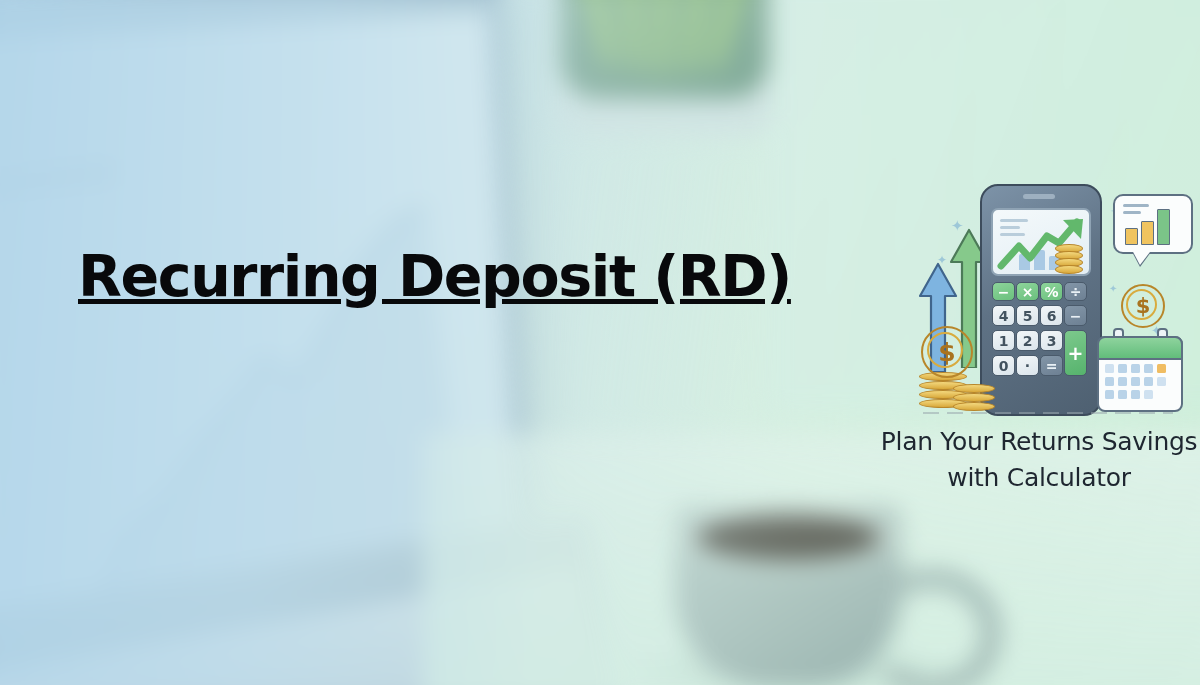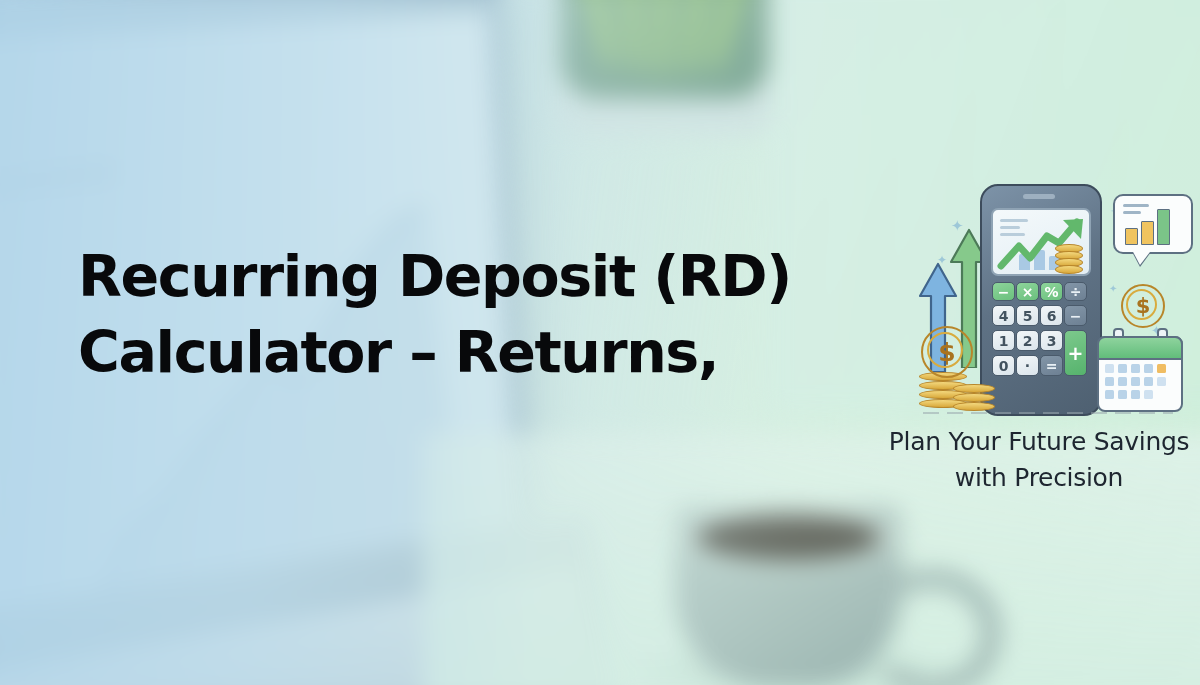--- a/index.html
+++ b/index.html
@@ -67,21 +67,21 @@
   .desk{position:absolute;left:430px;top:430px;width:780px;height:260px;
     background:linear-gradient(180deg,rgba(226,242,236,.75),rgba(212,238,226,.95));}
 
   
   .headline{
     position:absolute;left:78px;top:238px;width:790px;
     font-family:"DejaVu Sans","Liberation Sans",sans-serif;
     font-weight:700;font-size:57px;line-height:76px;
     letter-spacing:-1.4px;color:#08090b;
   }
-  .headline .ln{display:block;white-space:nowrap;}
+  .headline .ln{display:block;white-space:nowrap;text-decoration:underline;}
 
   
   .illus{position:absolute;left:905px;top:176px;width:290px;height:248px;}
   .il{position:absolute;}
 
   .calc-body{left:75px;top:8px;width:118px;height:228px;
     background:linear-gradient(150deg,#7d93a8 0%,#5f7285 45%,#4e6071 100%);
     border-radius:18px;border:2.5px solid #3d4c5c;}
   .calc-speaker{left:118px;top:18px;width:32px;height:5px;background:#9eb0c0;border-radius:3px;}
   .calc-screen{left:86px;top:32px;width:96px;height:64px;
@@ -188,21 +188,20 @@
     <div class="handle"></div>
     <div class="cup"></div>
     <div class="cup-rim"></div>
     <div class="coffee"></div>
 
     <div class="photo-tint"></div>
   </div>
 
   <div class="headline">
     <span class="ln">Recurring Deposit (RD)</span>
-    <span class="ln">Calculator – Returns,</span>
   </div>
 
   <div class="illus">
 
     <span class="spark" style="left:46px;top:42px;font-size:15px;">✦</span>
     <span class="spark" style="left:32px;top:78px;">✦</span>
     <span class="spark" style="left:205px;top:28px;font-size:14px;">✦</span>
     <span class="spark" style="left:246px;top:148px;font-size:13px;">✦</span>
     <span class="spark" style="left:204px;top:108px;font-size:10px;">✦</span>
 
@@ -292,17 +291,17 @@
       <div class="cell" style="left:19px;top:52px;"></div>
       <div class="cell" style="left:32px;top:52px;"></div>
       <div class="cell pale" style="left:45px;top:52px;"></div>
     </div>
     <div class="il cal-head"></div>
 
     <div class="il ground"></div>
   </div>
 
   <div class="tagline">
-    <span class="tl">Plan Your Future Savings</span>
-    <span class="tl">with Precision</span>
+    <span class="tl">Plan Your Returns Savings</span>
+    <span class="tl">with Calculator</span>
   </div>
 
 </div>
 
 </body></html>

